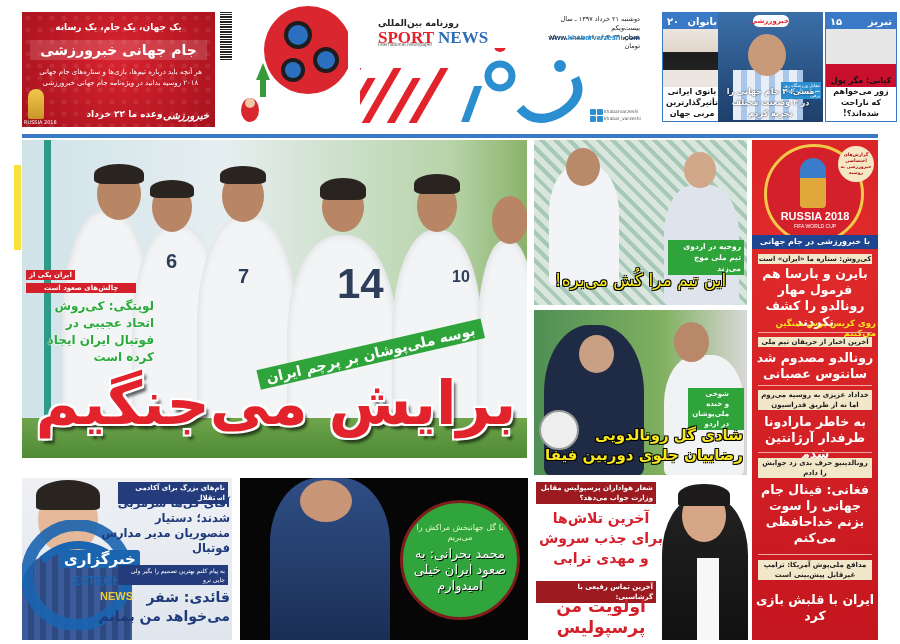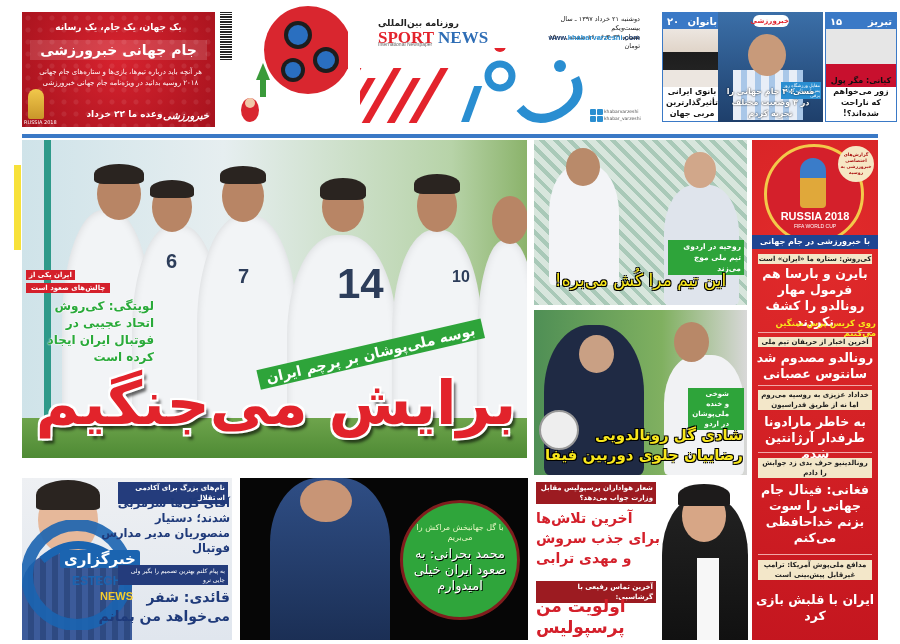--- a/index.html
+++ b/index.html
@@ -51,21 +51,21 @@
 
 #hero{left:22px;top:140px;width:505px;height:318px;overflow:hidden;background:linear-gradient(90deg,#cfe3e9 0,#e6eef0 40%,#b7d3a8 85%,#8bb36b 100%)}
 #hero .pole{position:absolute;left:22px;top:0;width:7px;height:318px;background:#2e9a8a}
 #hero .pl{position:absolute;border-radius:45% 45% 10% 10%;background:#f2f4f6;box-shadow:inset 0 0 8px rgba(0,0,0,.12)}
 #hero .hd{position:absolute;border-radius:50%;background:#b88565}
 #hero .hair{position:absolute;border-radius:50% 50% 20% 20%;background:#2a2420}
 #hero .num{position:absolute;font-family:"Liberation Sans",sans-serif;font-weight:bold;color:#2d3d5a}
 #hero .grass{position:absolute;left:0;right:0;bottom:0;height:40px;background:linear-gradient(#6ea44c,#4e8a34)}
 
 #side-tag1{left:26px;top:270px;background:#d4202b;color:#fff;font-size:7px;font-weight:bold;padding:1px 3px}
-#side-tag2{left:26px;top:283px;background:#d4202b;color:#fff;font-size:7px;font-weight:bold;padding:1px 5px}
+#side-tag2{left:26px;top:283px;background:#d4202b;color:#fff;font-size:7px;font-weight:bold;padding:1px 18px}
 #side-head{left:24px;top:298px;width:130px;font-size:12px;line-height:17px;font-weight:bold;color:#2aaa3a;text-shadow:0 0 2px #fff,0 0 2px #fff}
 #kicker{left:255px;top:318px;background:#2ea43a;color:#fff;font-size:14px;font-weight:bold;padding:2px 8px;transform:rotate(-13deg);transform-origin:right bottom;white-space:nowrap}
 #headline{left:28px;top:368px;width:496px;text-align:center;font-size:60px;line-height:70px;font-weight:bold;color:#e2232b;text-shadow:2px 2px 0 #fff,-2px -2px 0 #fff,2px -2px 0 #fff,-2px 2px 0 #fff,4px 5px 3px rgba(0,0,0,.6);letter-spacing:-1px}
 #yellow-strip{left:14px;top:165px;width:7px;height:85px;background:#f7e13a}
 
 
 #story1{left:534px;top:140px;width:213px;height:165px;overflow:hidden;background:repeating-linear-gradient(45deg,#a9c9b8 0 4px,#d8e6dd 4px 10px)}
 #story1 .p1{position:absolute;left:15px;top:25px;width:70px;height:120px;background:#f3f4f7;border-radius:40% 40% 5% 5%}
 #story1 .p1h{position:absolute;left:32px;top:8px;width:34px;height:38px;border-radius:50%;background:#b98a6a}
 #story1 .p2{position:absolute;left:130px;top:45px;width:75px;height:120px;background:#dfe4ec;border-radius:40% 40% 5% 5%}
@@ -115,21 +115,21 @@
 #bc-circle{position:absolute;left:160px;top:22px;width:120px;height:120px;border-radius:50%;background:#2fa53b;border:3px solid #7f1d1d;text-align:center;color:#fff;padding-top:20px}
 #bc-circle .k{font-size:8px;color:#e8f8c5;line-height:10px}
 #bc-circle .h{font-size:13px;font-weight:normal;line-height:16px;margin-top:3px;text-shadow:1px 1px 0 #000}
 
 #br-panel{left:532px;top:478px;width:216px;height:162px;background:#fff;overflow:hidden}
 #br-man{position:absolute;left:130px;top:20px;width:86px;height:142px;background:linear-gradient(180deg,#222,#111);border-radius:40% 40% 0 0}
 #br-face{position:absolute;left:150px;top:12px;width:44px;height:52px;border-radius:50%;background:#d7a686}
 #br-hair{position:absolute;left:146px;top:6px;width:52px;height:22px;border-radius:50% 50% 10% 10%;background:#1d1b1b}
 #br-shirt{position:absolute;left:165px;top:80px;width:22px;height:82px;background:#f7f7f7}
 .br-tag{position:absolute;left:4px;width:120px;background:#9c1b21;color:#fff;font-size:7px;font-weight:bold;padding:1px 3px;line-height:10px}
-.br-head{position:absolute;left:4px;width:130px;font-weight:bold;color:#d4202b;text-align:left}
+.br-head{position:absolute;left:4px;width:130px;font-weight:bold;color:#d4202b;text-align:center}
 </style>
 </head>
 <body>
 
 <div id="promo" class="abs rtl">
   <div class="pat"></div>
   <div class="l1">یک جهان، یک جام، یک رسانه</div>
   <div class="l2">جام جهانی خبرورزشی</div>
   <div class="l3">هر آنچه باید درباره تیم‌ها، بازی‌ها و ستاره‌های جام جهانی ۲۰۱۸ روسیه بدانید در ویژه‌نامه جام جهانی خبرورزشی</div>
   <div class="l4">وعده ما ۲۲ خرداد</div>

